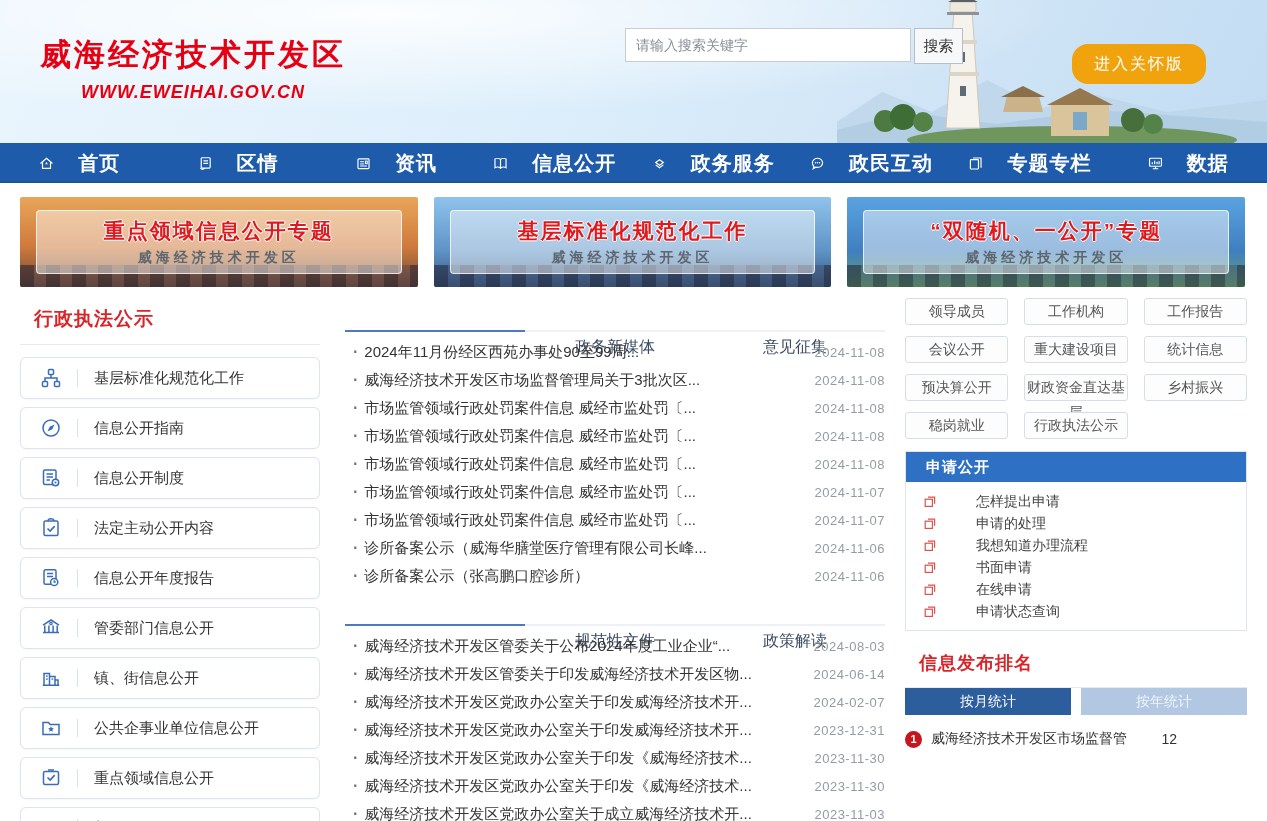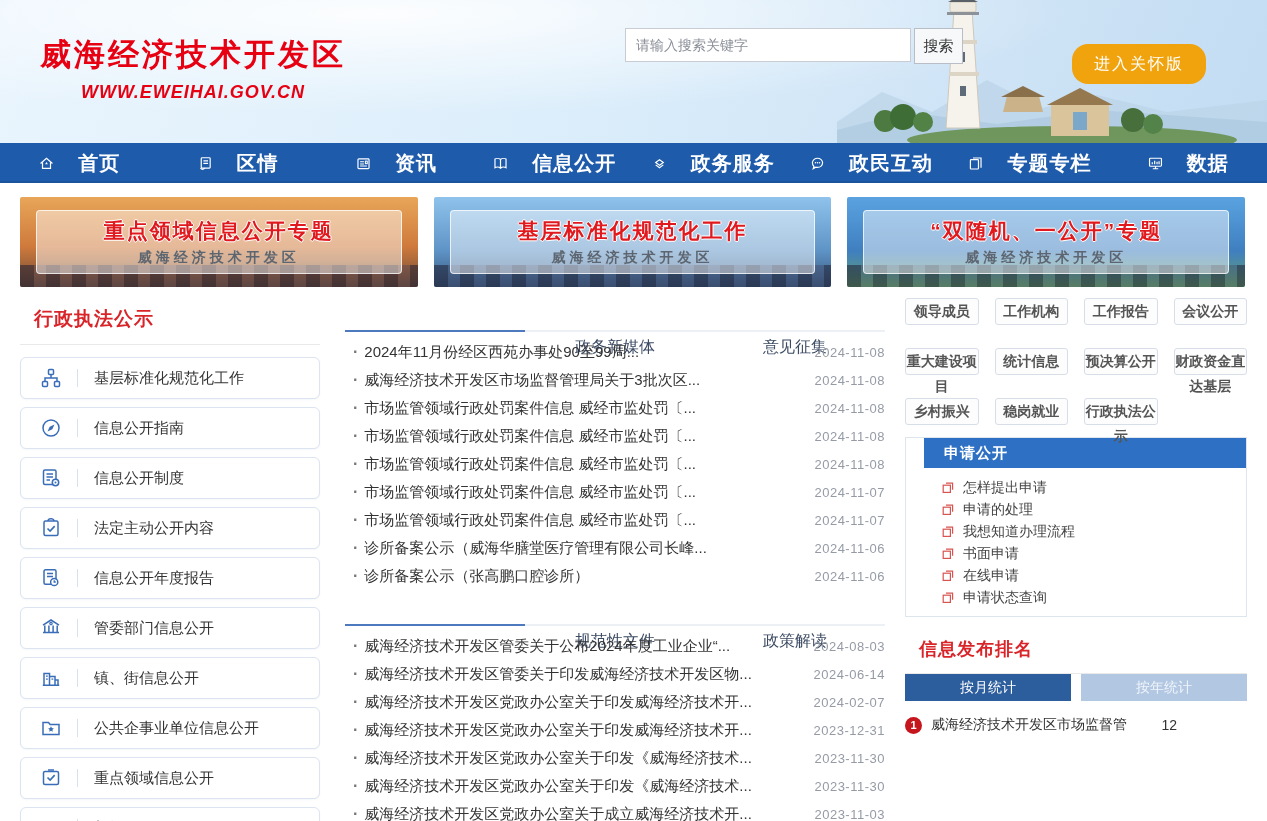--- a/index.html
+++ b/index.html
@@ -70,28 +70,28 @@
   .tabs a:nth-of-type(1) { background:#4d79be; color:#fff; }
   .news-list { margin-top:6px; }
   .news-row { display:flex; align-items:center; height:28px; }
   .news-row::before { content:"\00B7"; color:#777; font-weight:bold; margin:0 6px 0 8px; }
   .news-title { font-size:15px; color:#333; flex:1; white-space:nowrap; overflow:hidden; }
   .news-date { font-size:13px; color:#959ba5; margin-left:24px; letter-spacing:.5px; }
   .block2 { margin-top:2px; }
 
   
   .col-right { position:absolute; left:905px; top:298px; width:342px; }
-  .quick-grid { display:grid; grid-template-columns:1fr 1fr 1fr 1fr; gap:23px 16px;font-weight:bold; }
+  .quick-grid { display:grid; grid-template-columns:1fr 1fr 1fr; gap:11px 16px; }
   .quick-btn { height:27px; line-height:25px; text-align:center; font-size:14px; color:#555;
     background:#fdfdfe; border:1px solid #d8dee8; border-radius:3px; }
-  .apply-box { margin-top:12px; border:1px solid #dfe5ec; background:#fff;padding-left:18px; }
+  .apply-box { margin-top:12px; border:1px solid #dfe5ec; background:#fff; }
   .apply-header { height:30px; line-height:30px; background:#2e71c4; color:#fff;
     font-size:15px; font-weight:bold; padding-left:20px; letter-spacing:1px; }
   .apply-list { padding:9px 0 7px 18px; }
-  .apply-row { display:flex; align-items:center; height:22px; font-size:14px; color:#444; }
+  .apply-row { display:flex; align-items:center; height:22px; font-size:14px; color:#444;gap:31px; }
   .apply-ico { margin-right:9px; display:flex; }
   .rank-title { color:#d9252a; font-size:18px; font-weight:bold; letter-spacing:1px;
     margin-top:20px; padding:0 0 12px 14px; border-bottom:1px solid #e9e9e9; }
   .rank-tabs { display:flex; gap:10px; }
   .rank-tab { flex:1; height:27px; line-height:27px; text-align:center; font-size:14px;
     background:#b2c7e2; color:#f0f4fa; }
   .rank-tabs a:nth-of-type(1) { background:#2c5d9d; color:#fff; }
   .rank-list { margin-top:11px; padding-right:70px; }
   .rank-row { display:flex; align-items:center; height:26px; }
   .rank-circle { width:17px; height:17px; border-radius:50%; background:#1e5c96; color:#fff;

